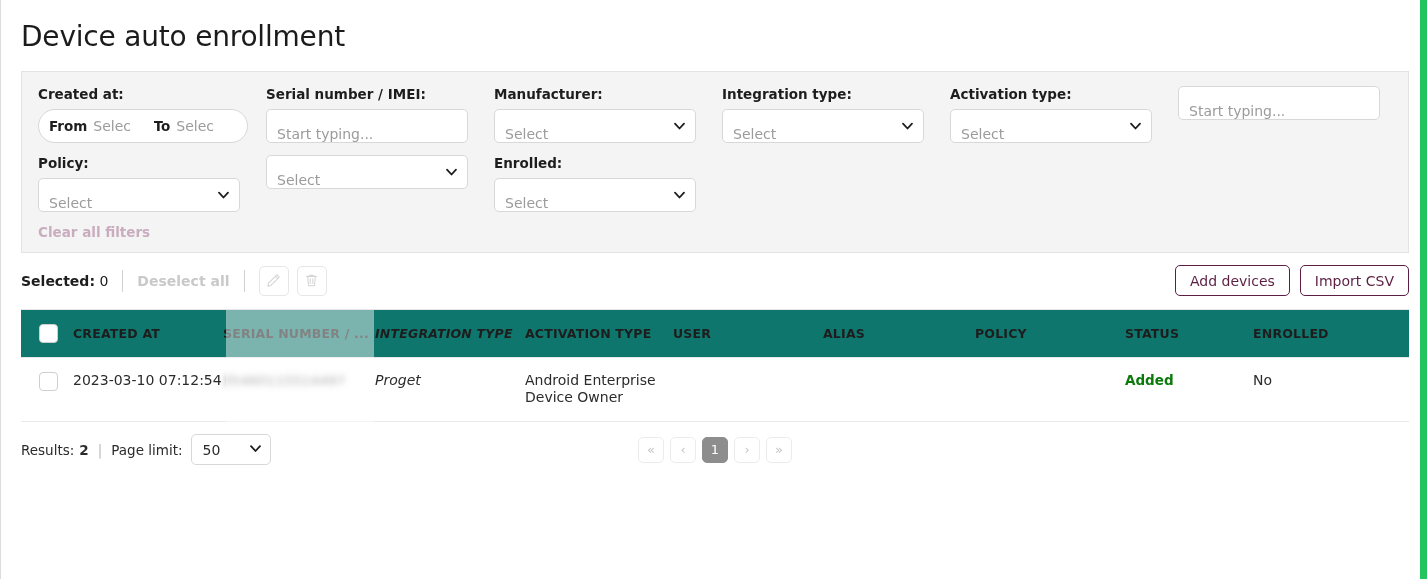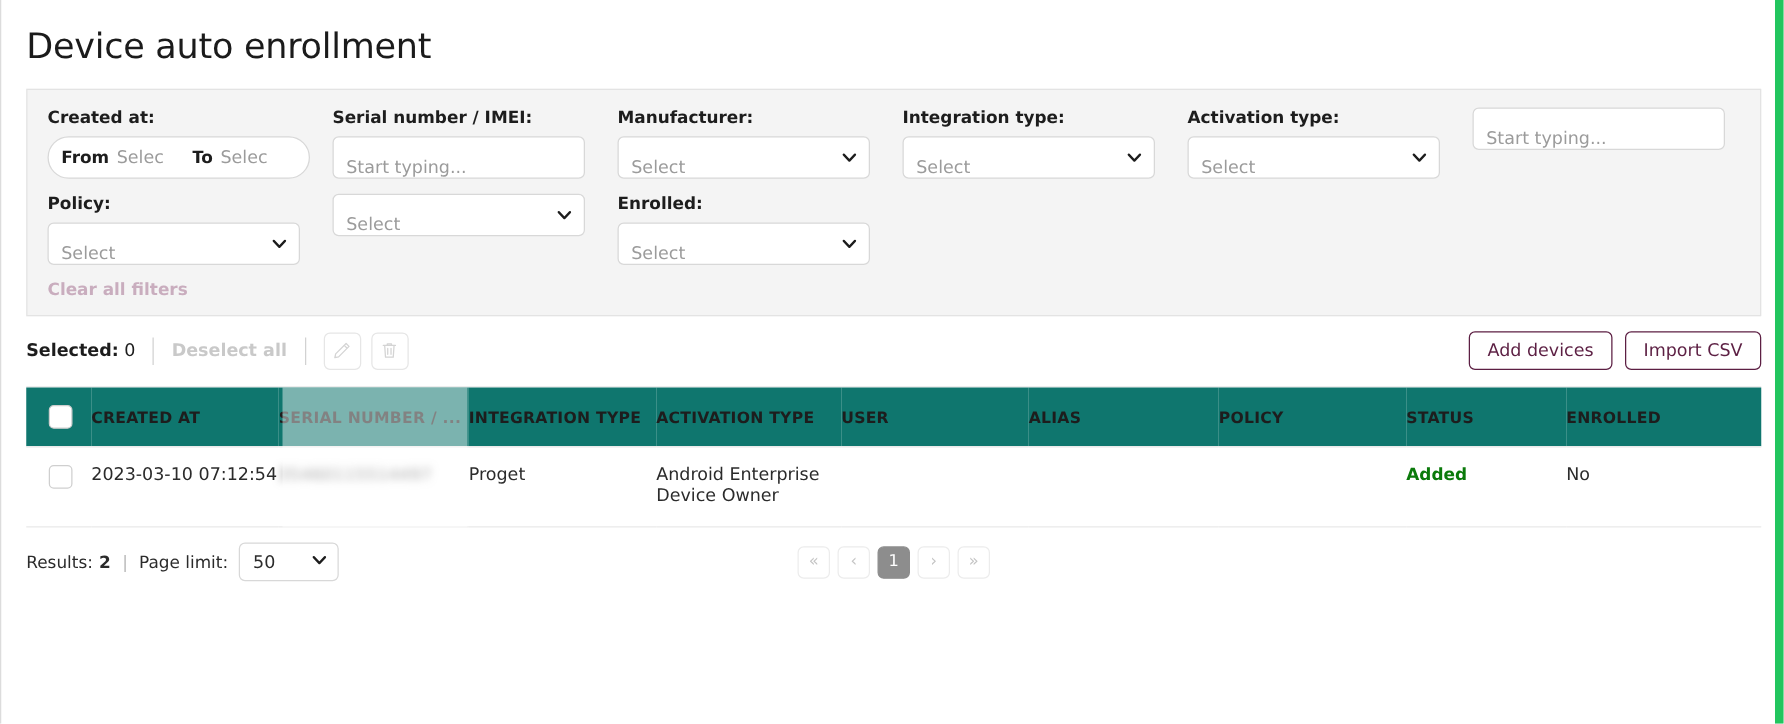--- a/index.html
+++ b/index.html
@@ -202,21 +202,21 @@
     vertical-align: top;
     border-bottom: 1px solid #e9e9e9;
     line-height: 1.25;
   }
   tbody tr.row-alt td { background: #f7f7f7; }
   tbody tr.row-norm td { background: #ffffff; }
 
   .c-check { width: 52px; padding-left: 18px !important; }
   .c-created { width: 150px; }
   .c-serial { width: 152px; }
-  .c-integration { width: 150px; }
+  .c-integration { width: 150px; font-style: italic; }
   .c-activation { width: 148px; }
   .c-user { width: 150px; }
   .c-alias { width: 152px; }
   .c-policy { width: 150px; }
   .c-status { width: 128px; }
   .c-enrolled { width: 156px; }
 
   .chk {
     width: 19px; height: 19px;
     border: 1px solid #cfcfcf;

